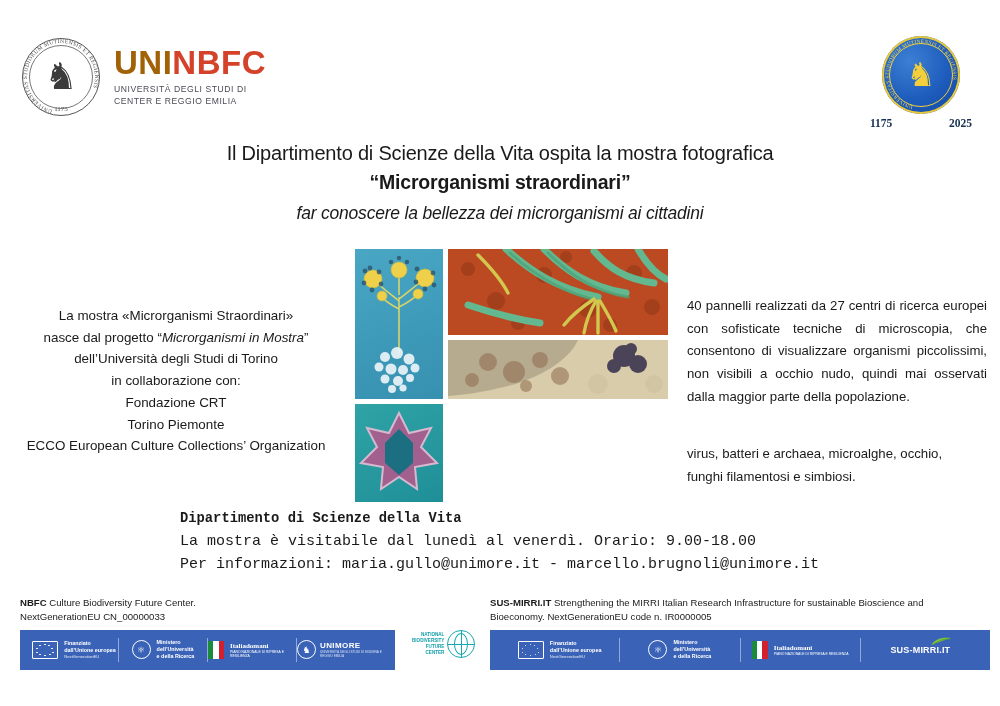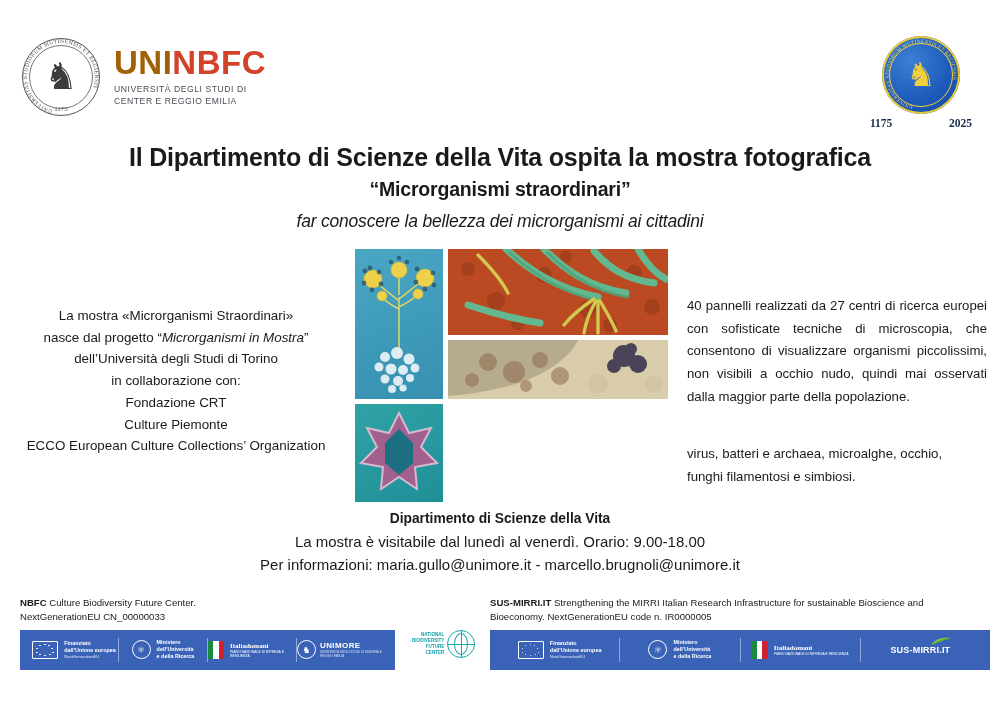--- a/index.html
+++ b/index.html
@@ -33,21 +33,21 @@
       background:radial-gradient(circle at 36% 32%, #3c7fd4 0%, #1d5bbb 55%, #1446a0 100%);
       position:relative;box-shadow:0 0 0 2px #e8c93a inset;}
   .anniv .disc .inner{position:absolute;inset:7px;border:1.4px solid #f0cf3c;border-radius:50%;}
   .anniv .disc .horse{position:absolute;left:50%;top:50%;transform:translate(-50%,-52%);font-size:33px;line-height:1;color:#f2cf3b;}
   .anniv .disc svg text{font-size:5.2px;fill:#f3d44a;letter-spacing:.3px;font-family:"Liberation Serif",serif;}
   .anniv .years{display:flex;justify-content:space-between;font-family:"Liberation Serif",serif;
       font-weight:bold;font-size:11.5px;color:#16304f;margin-top:3px;padding:0 2px;}
 
   
   .title{position:absolute;left:60px;right:60px;top:139px;text-align:center;}
-  .title .l1{font-size:25px;font-weight:bold;letter-spacing:-.2px;line-height:1.45;}
+  .title .l1{font-size:20px;font-weight:normal;letter-spacing:-.2px;line-height:1.45;}
   .title .l2{font-size:19.5px;font-weight:bold;letter-spacing:-.2px;line-height:1.45;}
   .title .l3{font-size:17.5px;font-style:italic;margin-top:7px;letter-spacing:-.2px;}
 
   
   .left-text{position:absolute;left:6px;top:305px;width:340px;text-align:center;
       font-size:13.4px;line-height:1.62;color:#1a1a1a;}
   .left-text .it{font-style:italic;}
 
   .right-top{position:absolute;left:687px;top:295px;width:300px;
       font-size:13.2px;line-height:1.72;text-align:justify;text-justify:inter-word;}
@@ -69,21 +69,21 @@
   .ph-desmid{background:#d8dde8;}
   .ph-yeast{background:linear-gradient(150deg,#6e5b86 0%,#7b6891 50%,#6a5880 100%);}
 
   .right-grid{display:grid;grid-template-rows:86px 59px 1fr;gap:5px;}
   .bottom-pair{display:grid;grid-template-columns:1fr 1fr;gap:5px;}
 
   
   .cell svg{position:absolute;inset:0;width:100%;height:100%;}
 
   
-  .address{position:absolute;left:180px;right:180px;top:509px;text-align:center;}
+  .address{position:absolute;left:180px;right:180px;top:509px;text-align:left;font-family:Liberation Mono, monospace;}
   .address .b{font-weight:bold;font-size:13.8px;line-height:1.5;}
   .address .n{font-size:15px;line-height:1.55;}
 
   
   .foot-left{position:absolute;left:20px;top:596px;width:375px;}
   .foot-right{position:absolute;left:490px;top:596px;width:500px;}
   .foot-cap{font-size:9.6px;line-height:1.45;color:#1a1a1a;}
   .foot-cap b{font-weight:bold;}
 
   .logobar{margin-top:6px;background:#3a63b8;height:40px;display:flex;align-items:center;
@@ -168,21 +168,21 @@
     <div class="l2">“Microrganismi straordinari”</div>
     <div class="l3">far conoscere la bellezza dei microrganismi ai cittadini</div>
   </div>
 
   <div class="left-text">
     <div>La mostra «Microrganismi Straordinari»</div>
     <div><span>nasce dal progetto “</span><span class="it">Microrganismi in Mostra</span><span>”</span></div>
     <div>dell’Università degli Studi di Torino</div>
     <div>in collaborazione con:</div>
     <div>Fondazione CRT</div>
-    <div>Culture Piemonte</div>
+    <div>Torino Piemonte</div>
     <div>ECCO European Culture Collections’ Organization</div>
   </div>
 
   <div class="right-top">40 pannelli realizzati da 27 centri di ricerca europei con sofisticate tecniche di microscopia, che consentono di visualizzare organismi piccolissimi, non visibili a occhio nudo, quindi mai osservati dalla maggior parte della popolazione.</div>
   <div class="right-bottom">
     <span class="ln"><span>virus, batteri e </span><span class="it">archaea</span><span>, microalghe, occhio,</span></span>
     <span class="ln">funghi filamentosi e simbiosi.</span>
   </div>
 
   <div class="collage">

